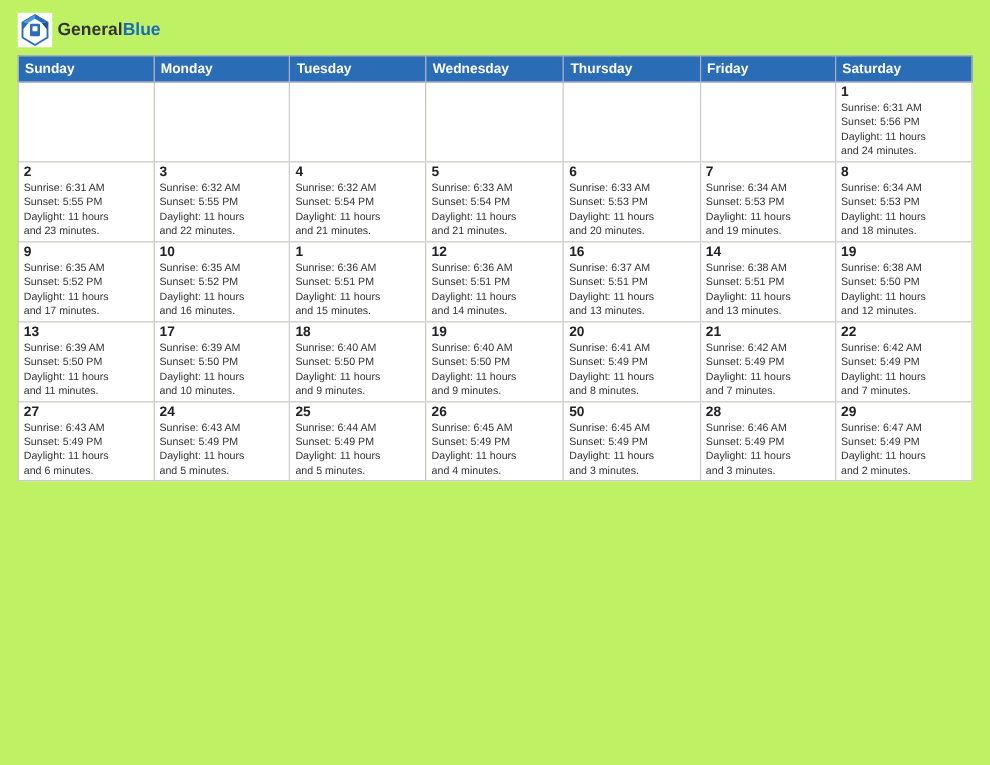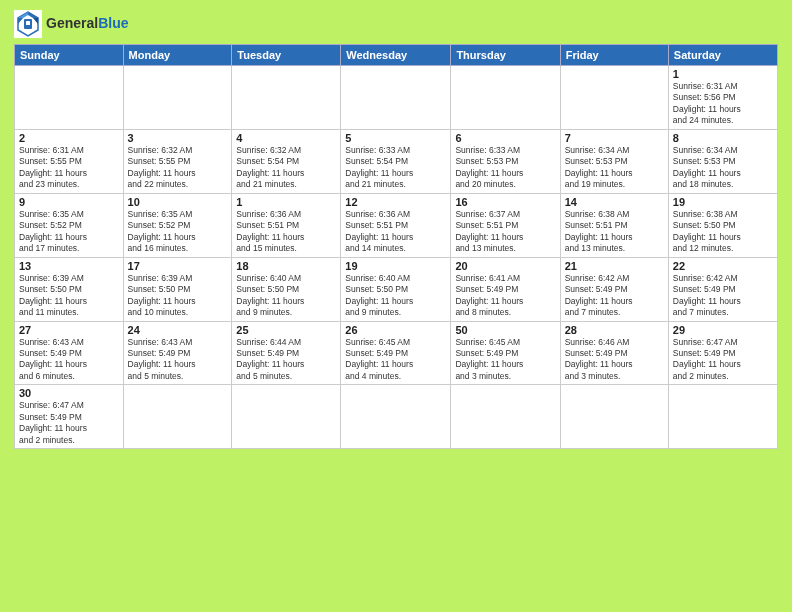--- a/index.html
+++ b/index.html
@@ -255,27 +255,15 @@
           </td>
           <td>
             <span class="day-num">28</span>
             <div class="day-info">Sunrise: 6:46 AM<br>Sunset: 5:49 PM<br>Daylight: 11 hours<br>and 3 minutes.</div>
           </td>
           <td>
             <span class="day-num">29</span>
             <div class="day-info">Sunrise: 6:47 AM<br>Sunset: 5:49 PM<br>Daylight: 11 hours<br>and 2 minutes.</div>
           </td>
         </tr>
-        <tr>
-          <td>
-            <span class="day-num">30</span>
-            <div class="day-info">Sunrise: 6:47 AM<br>Sunset: 5:49 PM<br>Daylight: 11 hours<br>and 2 minutes.</div>
-          </td>
-          <td class="empty-cell"></td>
-          <td class="empty-cell"></td>
-          <td class="empty-cell"></td>
-          <td class="empty-cell"></td>
-          <td class="empty-cell"></td>
-          <td class="empty-cell"></td>
-        </tr>
       </tbody>
   </table>
 </div>
 
 </body></html>

